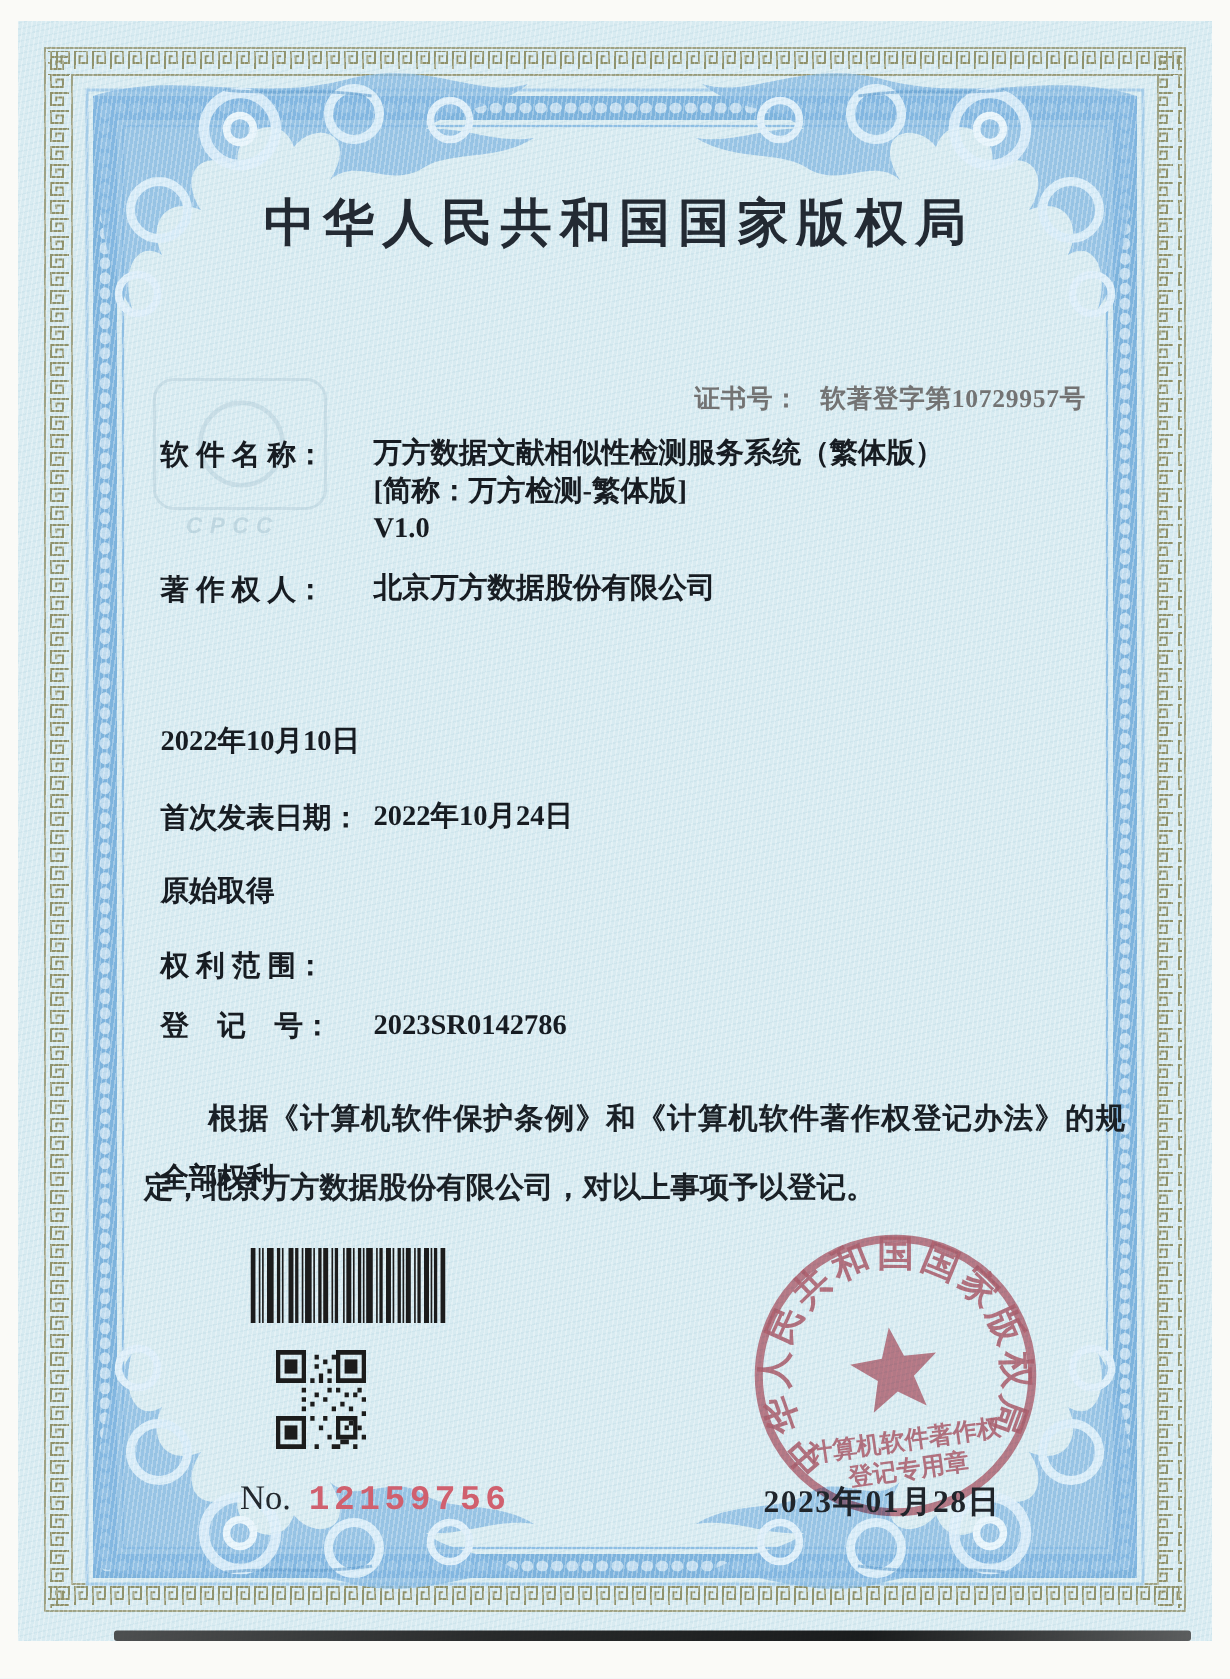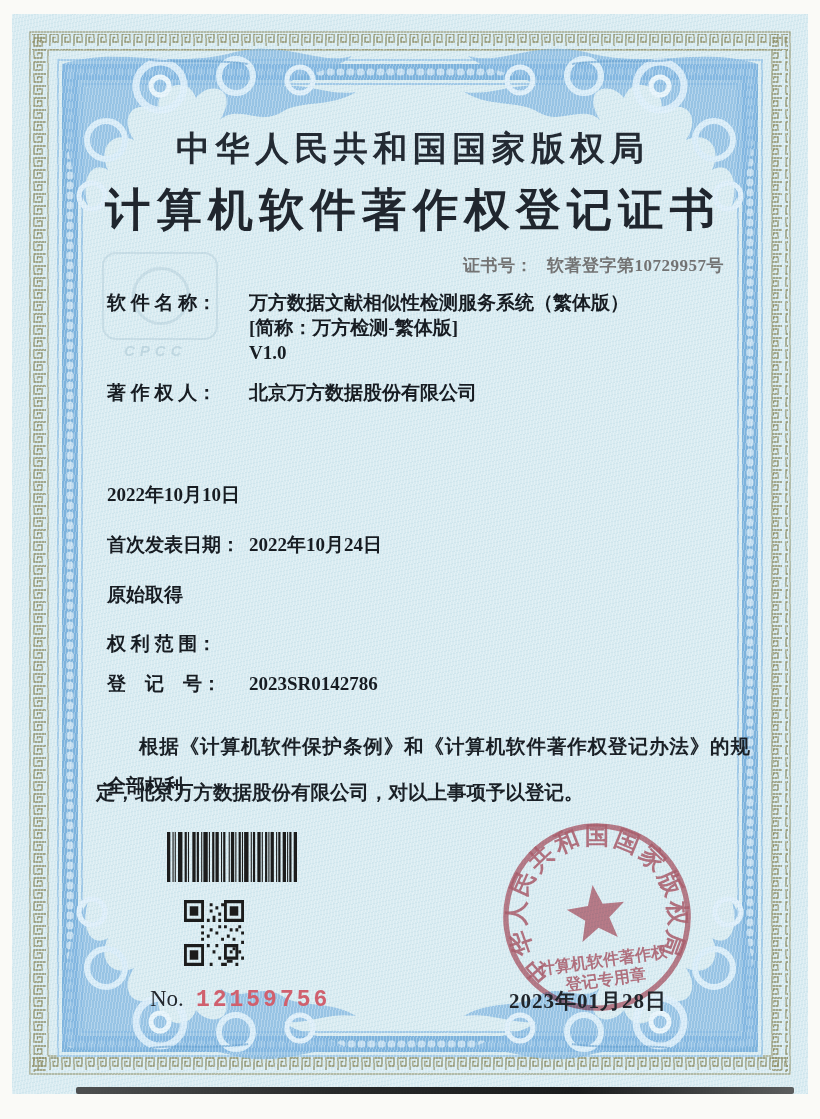--- a/index.html
+++ b/index.html
@@ -47,21 +47,21 @@
 
   .statement{
     position:absolute;left:84px;top:710px;width:654px;margin:0;
     font-size:19.5px;font-weight:600;color:#1a2026;line-height:46px;
     text-align:justify;text-indent:2.2em;
   }
 
   .barcode{position:absolute;left:155px;top:818px;width:130px;height:50px;}
   .qrcode{position:absolute;left:172px;top:886px;width:60px;height:66px;}
 
-  .serial{position:absolute;left:138px;top:972px;font-size:23px;color:#23282e;}
+  .serial{position:absolute;left:148px;top:972px;font-size:23px;color:#23282e;}
   .serial .sn{
     font-family:"Liberation Mono","DejaVu Sans Mono",monospace;
     color:#d0606e;letter-spacing:3px;margin-left:12px;font-weight:600;
   }
 
   .seal{
     position:absolute;left:487px;top:805px;width:196px;height:196px;
     transform:rotate(-8deg);mix-blend-mode:multiply;opacity:.92;
   }
   .issue-date{
@@ -136,21 +136,20 @@
     <div class="texture"></div>
 
     <div class="watermark">
       <div class="wm-box">
         <div class="wm-circle"></div>
       </div>
       <div class="wm-text">CPCC</div>
     </div>
 
     <h1 class="authority">中华人民共和国国家版权局</h1>
-    <h2 class="title">计算机软件著作权登记证书</h2>
 
     <div class="certno">
       <span class="lbl">证书号：</span><span>软著登字第10729957号</span>
     </div>
 
     <div class="field-row row-0">
       <span class="f-label">软 件 名 称：</span>
       <span class="f-value">
         <div>万方数据文献相似性检测服务系统（繁体版）</div>
         <div>[简称：万方检测-繁体版]</div>

